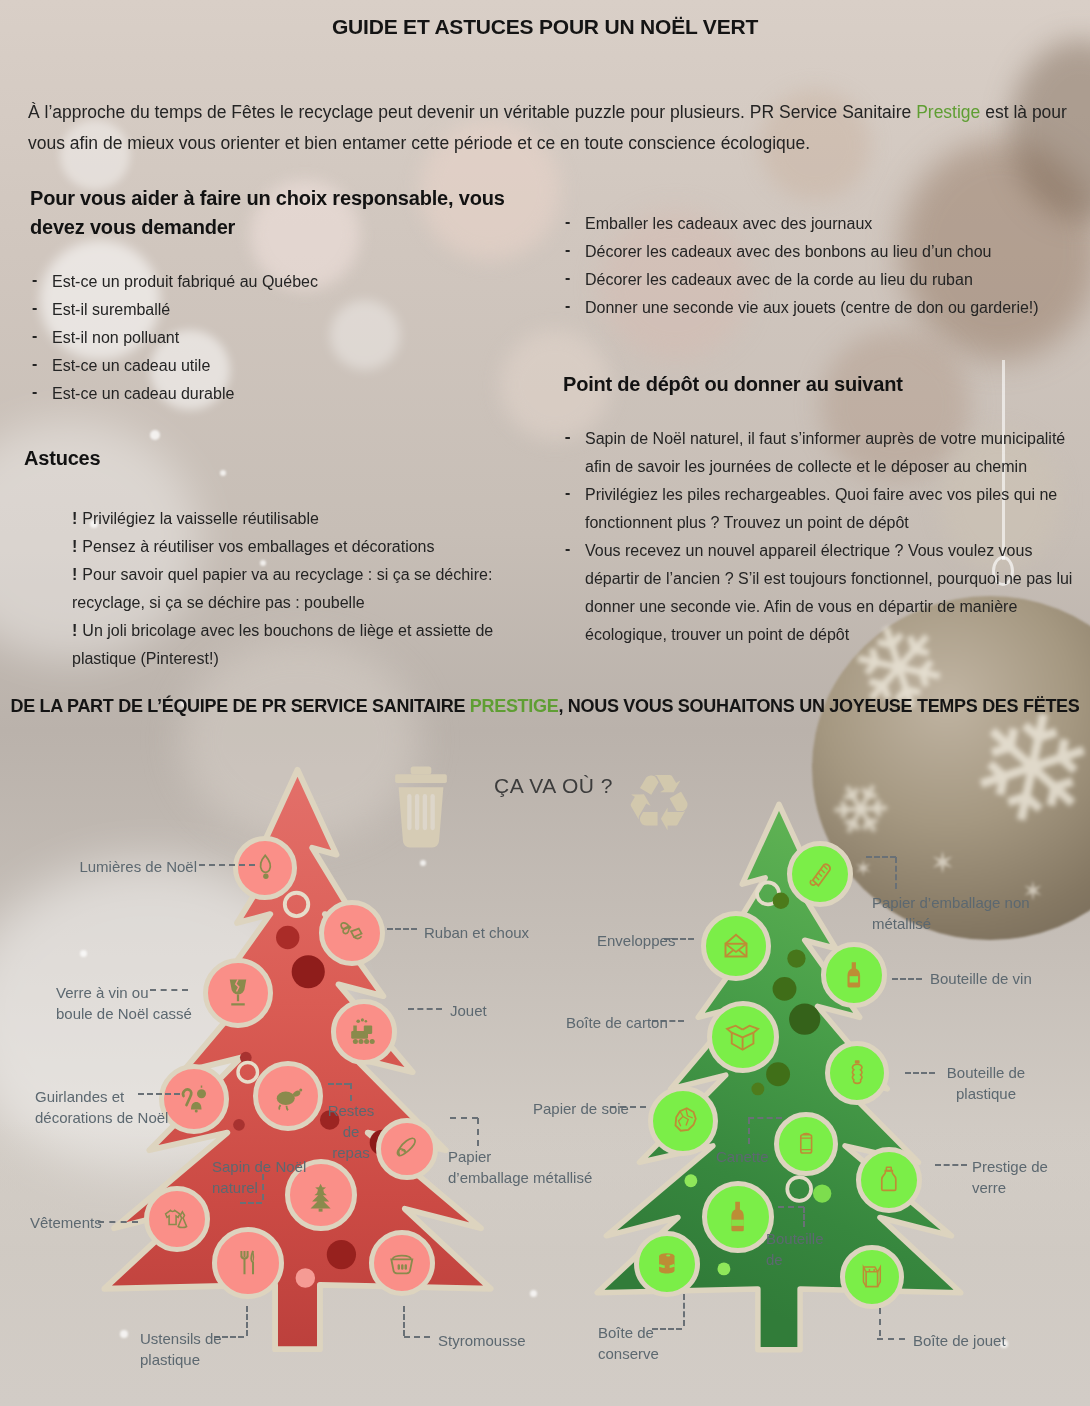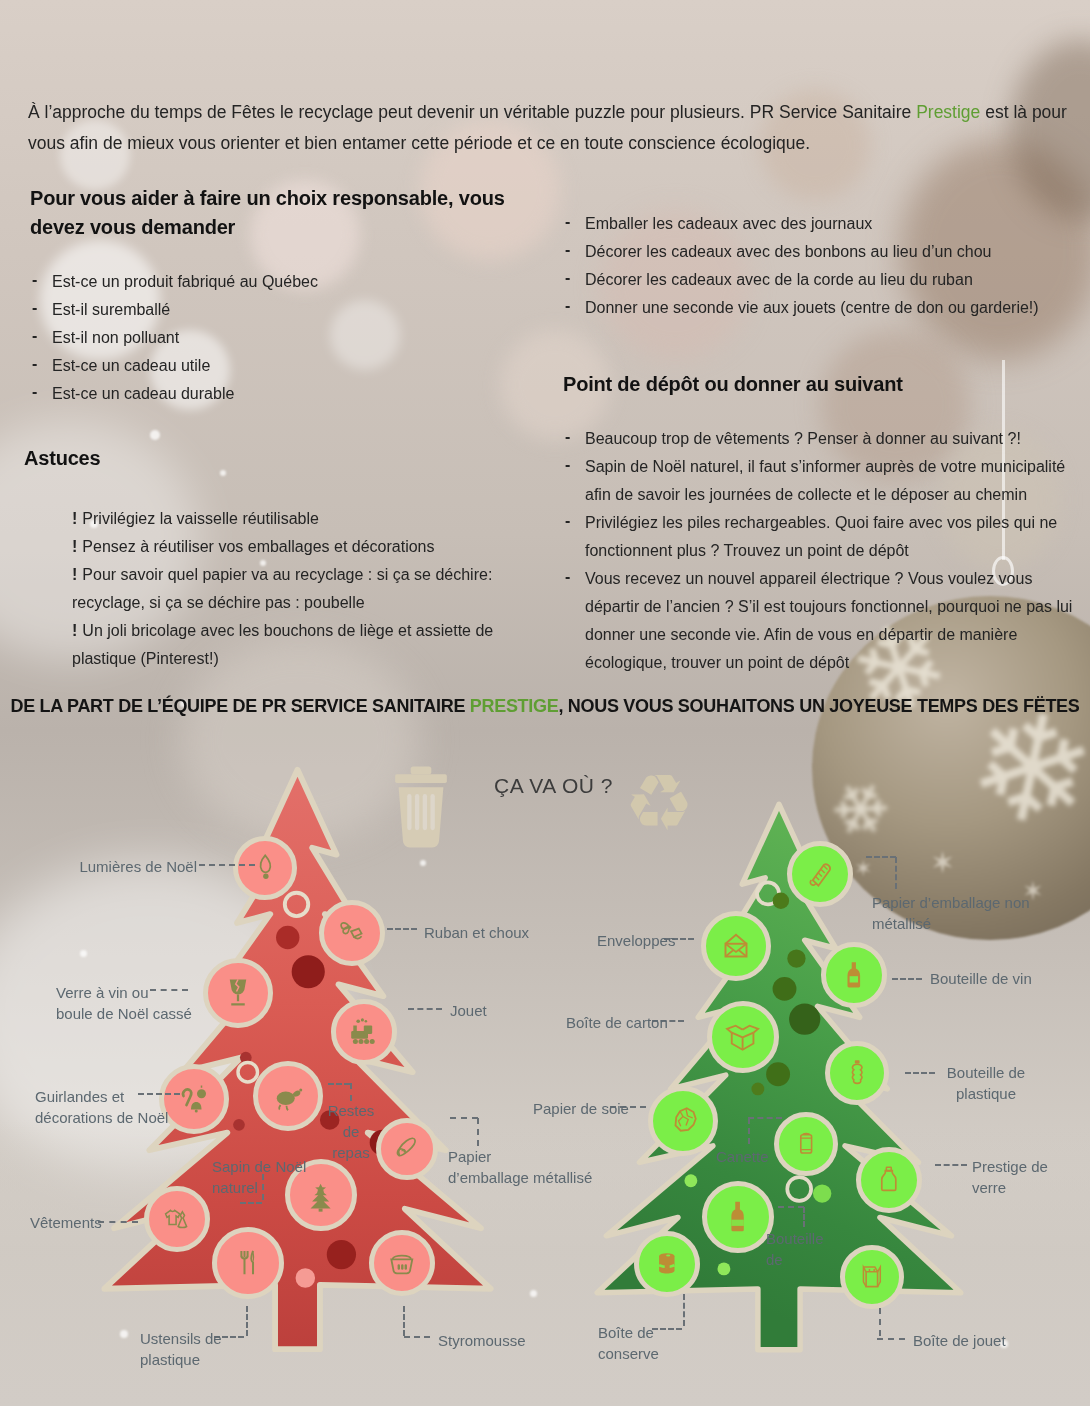--- a/index.html
+++ b/index.html
@@ -82,20 +82,21 @@
   <div class="sp" style="left:90px;top:520px;width:8px;height:8px"></div>
   <div class="sp" style="left:260px;top:560px;width:6px;height:6px"></div>
   <div class="sp" style="left:180px;top:700px;width:7px;height:7px"></div>
   <div class="sp" style="left:120px;top:1330px;width:8px;height:8px"></div>
   <div class="sp" style="left:530px;top:1290px;width:7px;height:7px"></div>
   <div class="sp" style="left:1000px;top:1340px;width:8px;height:8px"></div>
   <div class="sp" style="left:420px;top:860px;width:6px;height:6px"></div>
   <div class="sp" style="left:80px;top:950px;width:7px;height:7px"></div>
 
   <h1 class="title">
+    <span>GUIDE ET ASTUCES POUR UN NOËL VERT</span>
   </h1>
 
   <p class="intro"><span>À l’approche du temps de Fêtes le recyclage peut devenir un véritable puzzle pour plusieurs. PR Service Sanitaire </span><span class="brand">Prestige</span><span> est là pour vous afin de mieux vous orienter et bien entamer cette période et ce en toute conscience écologique.</span></p>
 
   <section class="sec" style="left:30px;top:184px;width:486px">
     <h2 class="sh">Pour vous aider à faire un choix responsable, vous devez vous demander</h2>
     <ul class="blist">
       <li><span class="b">-</span><span>Est-ce un produit fabriqué au Québec</span></li>
       <li><span class="b">-</span><span>Est-il suremballé</span></li>
       <li><span class="b">-</span><span>Est-il non polluant</span></li>
@@ -119,21 +120,21 @@
       <p class="astuce"><span class="mark">!</span><span>Privilégiez la vaisselle réutilisable</span></p>
       <p class="astuce"><span class="mark">!</span><span>Pensez à réutiliser vos emballages et décorations</span></p>
       <p class="astuce"><span class="mark">!</span><span>Pour savoir quel papier va au recyclage : si ça se déchire: recyclage, si ça se déchire pas : poubelle</span></p>
       <p class="astuce"><span class="mark">!</span><span>Un joli bricolage avec les bouchons de liège et assiette de plastique (Pinterest!)</span></p>
     </div>
   </section>
 
   <section class="sec" style="left:563px;top:370px;width:524px">
     <h2 class="sh">Point de dépôt ou donner au suivant</h2>
     <ul class="blist">
-      <li><span class="b">-</span><span>Beaucoup trop de vêtements ? Penser à donner au suivant ?!</span></li>
+      <li><span class="b">-</span></li>
       <li><span class="b">-</span><span>Sapin de Noël naturel, il faut s’informer auprès de votre municipalité afin de savoir les journées de collecte et le déposer au chemin</span></li>
       <li><span class="b">-</span><span>Privilégiez les piles rechargeables. Quoi faire avec vos piles qui ne fonctionnent plus ? Trouvez un point de dépôt</span></li>
       <li><span class="b">-</span><span>Vous recevez un nouvel appareil électrique ? Vous voulez vous départir de l’ancien ? S’il est toujours fonctionnel, pourquoi ne pas lui donner une seconde vie. Afin de vous en départir de manière écologique, trouver un point de dépôt</span></li>
     </ul>
   </section>
 
   <p class="closing"><span>DE LA PART DE L’ÉQUIPE DE PR SERVICE SANITAIRE </span><span class="brand">PRESTIGE</span><span>, NOUS VOUS SOUHAITONS UN JOYEUSE TEMPS DES FËTES</span></p>
 
   <svg class="trash" width="62" height="86" viewBox="0 0 72 98">
     <rect x="24" y="2" width="24" height="9" rx="3" fill="#d6ccb5"></rect>

